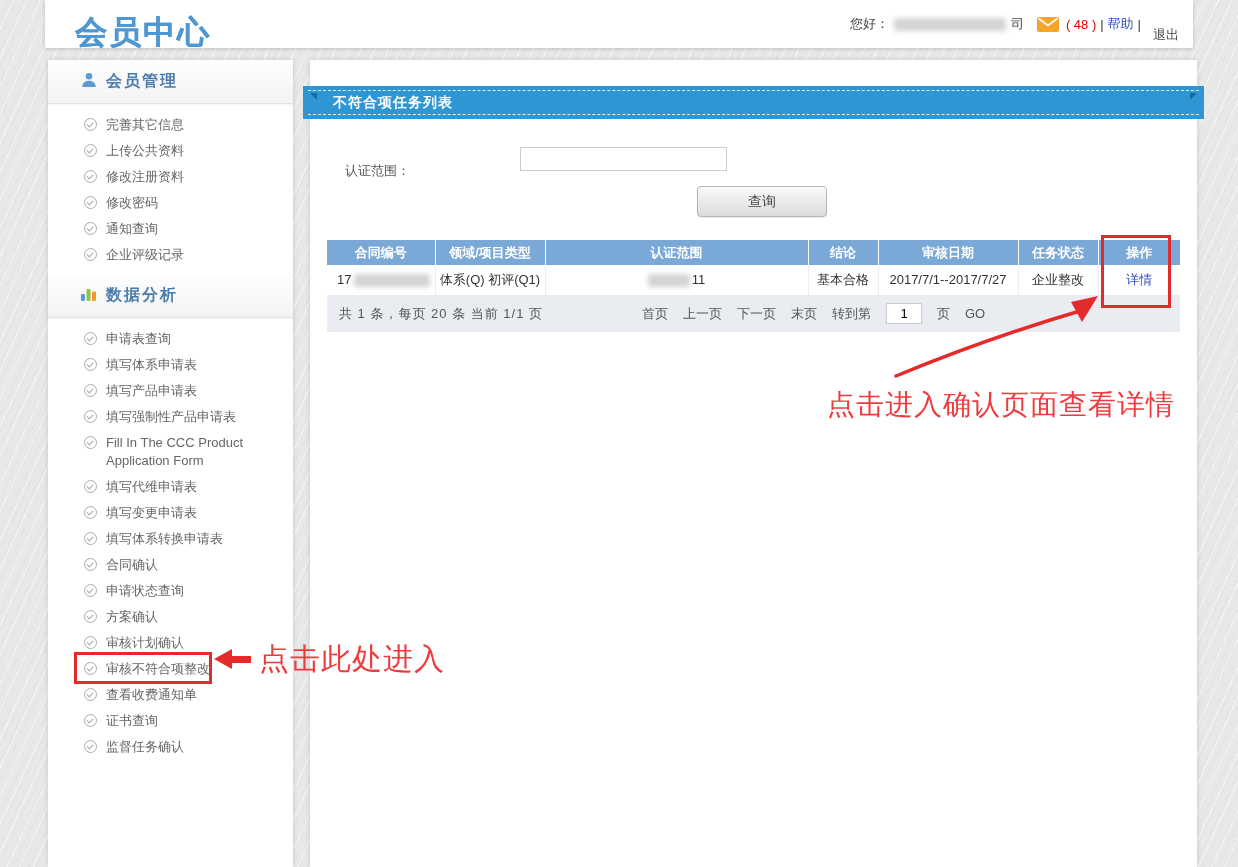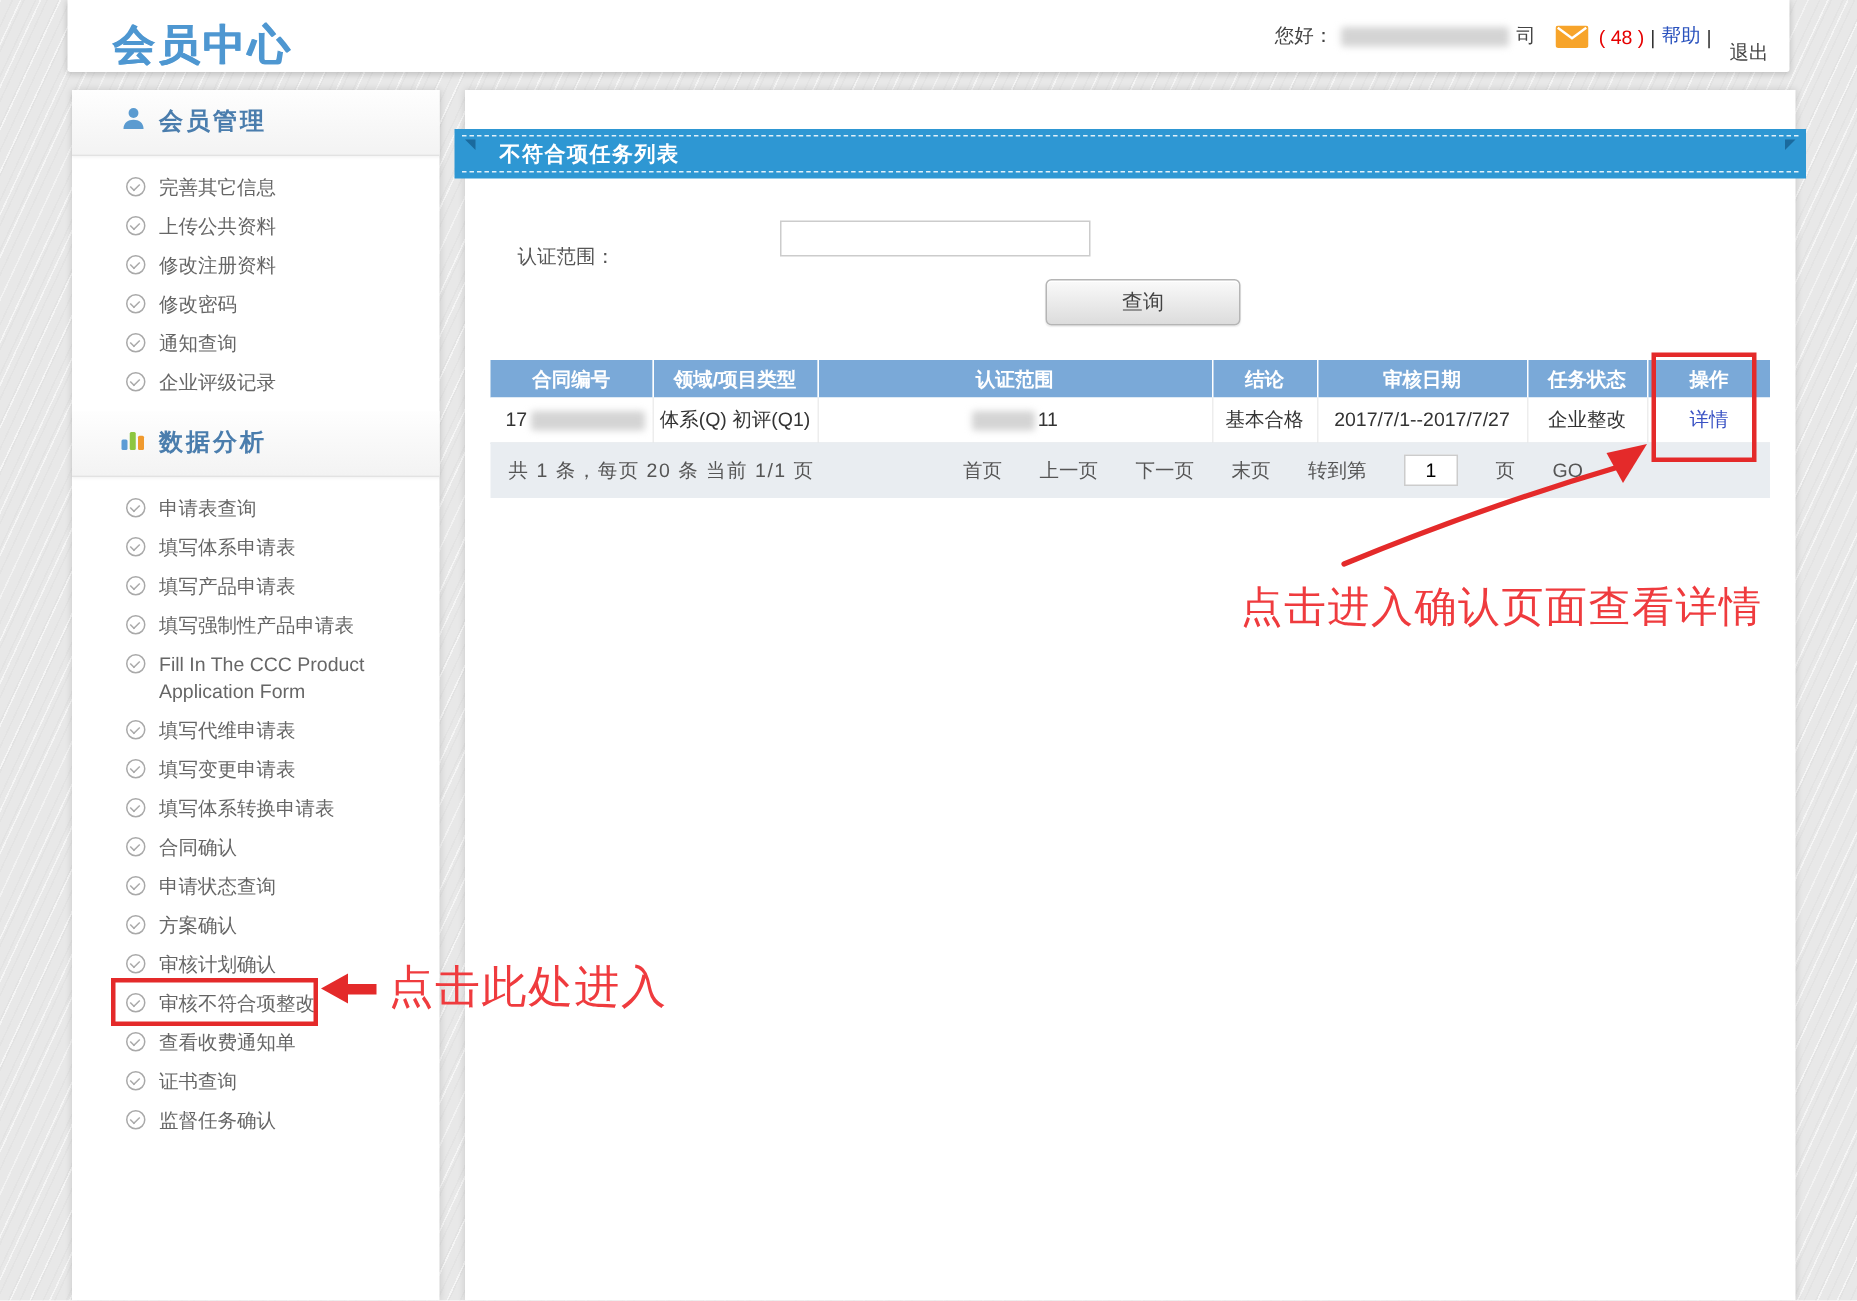--- a/index.html
+++ b/index.html
@@ -15,21 +15,21 @@
   }
 
   
   .topbar{
     position:absolute; left:45px; top:0; width:1148px; height:48px;
     background:#fff; box-shadow:0 1px 4px rgba(0,0,0,.18); border-radius:0 0 2px 2px;
     z-index:2;
   }
   .logo{
     position:absolute; left:30px; top:11px;
-    font-size:28px; font-weight:bold; color:#4e97d1; letter-spacing:2px;
+    font-size:32px; font-weight:bold; color:#4e97d1; letter-spacing:2px;
     text-shadow:0.6px 0 0 #4e97d1;
   }
   .user-area{
     position:absolute; right:14px; top:0; height:100%;
     display:flex; align-items:center; gap:3px; font-size:13px; color:#444;
   }
   .blur{ display:inline-block; background:#d4d4d4; filter:blur(2.5px); border-radius:2px; }
   .blur-company{ width:112px; height:13px; margin:0 2px; }
   .envelope{ margin-left:10px; margin-right:4px; display:inline-flex; cursor:pointer; }
   .msg-count{ color:#e60000; text-decoration:none; cursor:pointer; }
@@ -129,21 +129,21 @@
   .blur-cell{ height:13px; vertical-align:middle; }
   .blur-contract{ width:76px; margin-left:3px; }
   .blur-scope{ width:42px; margin-right:2px; }
   .detail-link{ color:#3a52c4; text-decoration:none; cursor:pointer; }
 
   .pager{
     position:absolute; left:17px; top:235px; width:853px; height:37px;
     background:#e9edf1; display:flex; align-items:center; font-size:13px; color:#555;
   }
   .pager-summary{ margin-left:12px; letter-spacing:1px; }
-  .pager-nav{ position:absolute; left:315px; display:flex; align-items:center; gap:25px; }
+  .pager-nav{ position:absolute; left:315px; display:flex; align-items:center; gap:15px; }
   .pager-nav a{ color:#555; text-decoration:none; cursor:pointer; }
   .page-input{
     width:36px; height:21px; border:1px solid #ccc; background:#fff; text-align:center; font-size:13px; outline:none;
   }
 
   
   .red-box-table{
     position:absolute; left:791px; top:175px; width:70px; height:73px;
     border:3px solid #e42a2a; pointer-events:none; z-index:5;
   }

